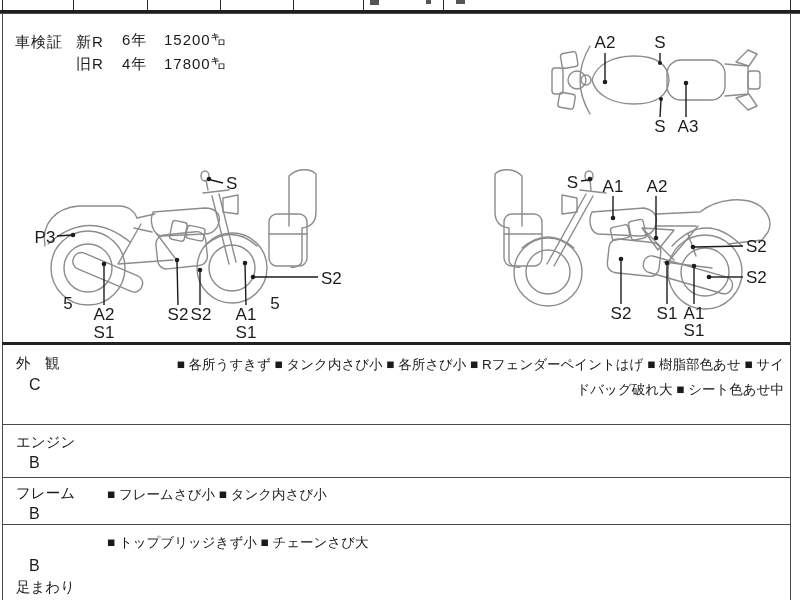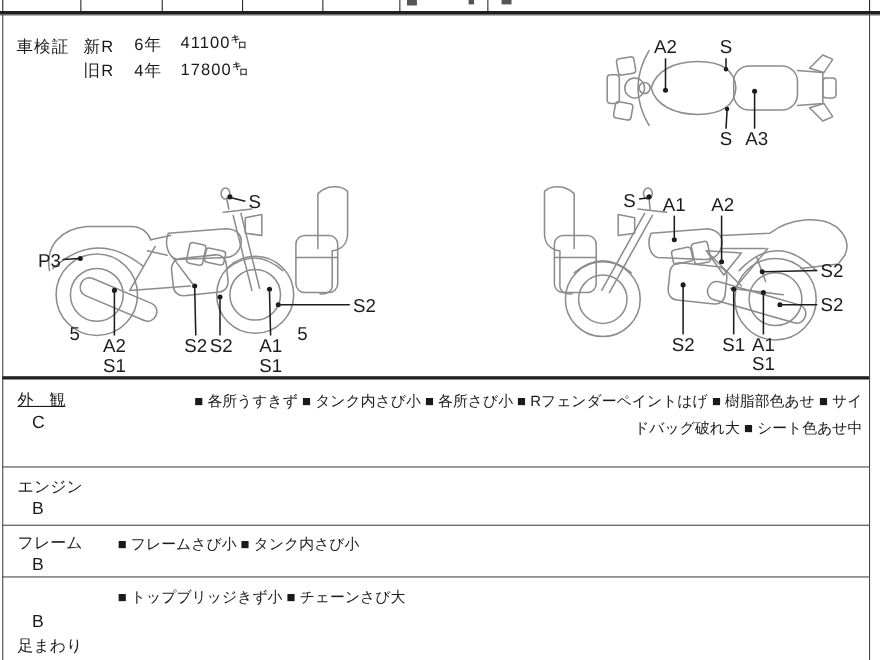--- a/index.html
+++ b/index.html
@@ -34,21 +34,21 @@
   .ann text{fill:#1c1c1c;font-size:17px;font-family:"Liberation Sans","DejaVu Sans",sans-serif;}
   
   .notes{position:absolute;left:2px;top:342px;width:788px;border-top:3px solid #222;}
   .nrow{position:relative;border-bottom:1px solid #4a4a4a;}
   .nrow:last-child{border-bottom:none;}
   .r1{height:79px;} .r2{height:52px;} .r3{height:46px;} .r4{height:77px;}
   .nlabel{position:absolute;left:14px;font-size:14.5px;white-space:nowrap;}
   .ngrade{position:absolute;left:27px;font-size:16px;}
   .nitems{position:absolute;left:68px;right:6px;font-size:13.5px;line-height:25px;
           white-space:pre-line;text-indent:37px;}
-  .r1 .nlabel{top:9px;text-decoration:underline;}  .r1 .ngrade{top:31px;} .r1 .nitems{top:7px;text-align:right;}
+  .r1 .nlabel{top:9px;}  .r1 .ngrade{top:31px;} .r1 .nitems{top:7px;text-align:right;}
   .r2 .nlabel{top:8px;}  .r2 .ngrade{top:29px;} .r2 .nitems{top:6px;}
   .r3 .nlabel{top:6px;}  .r3 .ngrade{top:27px;} .r3 .nitems{top:4px;}
   .r4 .nlabel{top:7px;margin-top:46px;}  .r4 .ngrade{top:32px;} .r4 .nitems{top:5px;}
 </style>
 </head>
 <body>
 
 <div class="top-strip">
   <div class="vline" style="left:2px"></div>
   <div class="vline" style="left:73px"></div>
@@ -64,21 +64,21 @@
 </div>
 
 <div class="frame-top"></div>
 <div class="frame-left"></div>
 <div class="frame-right"></div>
 
 <div class="shaken">
   <span class="sh-title">車検証</span>
   <span class="sh-era1">新R</span>
   <span class="sh-yr1">6年</span>
-  <span class="sh-km1">41100㌔</span>
+  <span class="sh-km1">15200㌔</span>
   <span class="sh-era2">旧R</span>
   <span class="sh-yr2">4年</span>
   <span class="sh-km2">17800㌔</span>
 </div>
 
 <svg class="svg-topview" width="260" height="120" viewBox="0 0 260 120">
   <g class="bike">
     <rect x="20" y="34" width="16" height="15" rx="3" transform="rotate(-10 20 34)"></rect>
     <rect x="20" y="72" width="16" height="15" rx="3" transform="rotate(10 20 72)"></rect>
     <rect x="12" y="48" width="11" height="26" rx="3"></rect>

